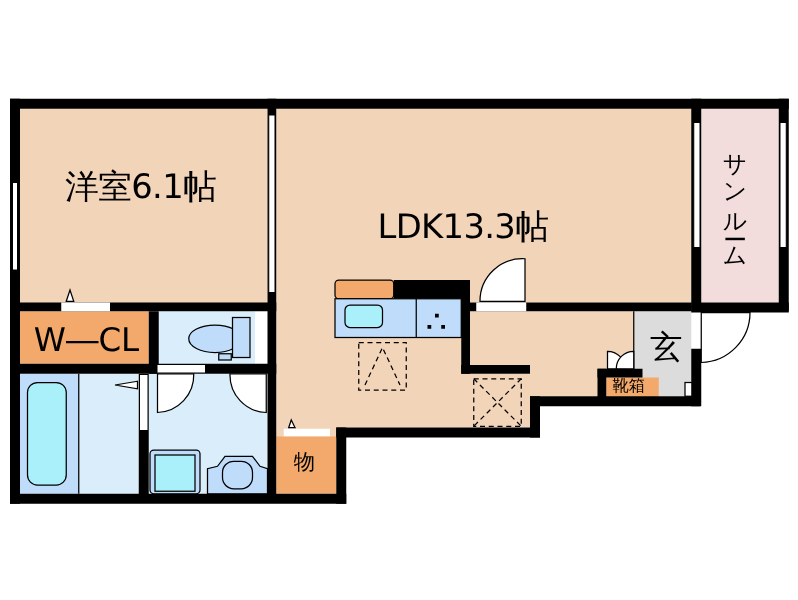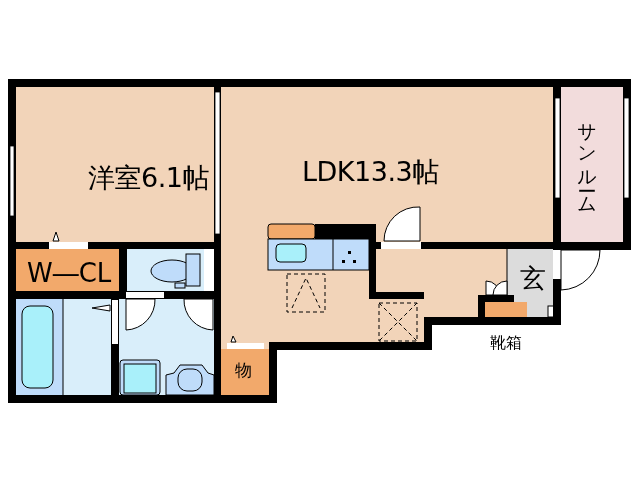--- a/index.html
+++ b/index.html
@@ -2,21 +2,21 @@
 <html><head>
 <meta charset="utf-8">
 <style>
   html, body { margin: 0; padding: 0; background: #ffffff; }
   body { width: 638px; height: 480px; position: relative; overflow: hidden; }
   #plan { position: absolute; left: 0; top: 0; width: 638px; height: 480px; }
   .lbl { position: absolute; font-family: "DejaVu Sans", sans-serif; color: #000; white-space: nowrap; line-height: 1; }
   .big { font-size: 27px; letter-spacing: -0.5px; }
   .mid { font-size: 26px; }
   .small { font-size: 17px; }
-  .tiny { font-size: 16px; margin-top: 32px; }
+  .tiny { font-size: 13px; }
   .vert { writing-mode: vertical-rl; text-orientation: upright; font-size: 19px; letter-spacing: 2px; }
 </style>
 </head>
 <body>
 
 <svg id="plan" viewBox="0 0 638 480" xmlns="http://www.w3.org/2000/svg">
 
   <g>
     <rect x="16" y="87" width="198" height="156" fill="#f2d4b9"></rect>
     <polygon points="221,87 553,87 553,242 376,242 376,299 424,299 424,342 275,342 275,349 221,349" fill="#f2d4b9"></polygon>
@@ -114,19 +114,19 @@
     <polygon points="231,342 233,336 236,342"></polygon>
     <rect x="381" y="242" width="40" height="7" stroke="none"></rect>
     <path d="M420,241 L420,207 A34,34 0 0 0 384,241 Z"></path>
     <path d="M486,295 L486,281 A14,14 0 0 1 500,295 Z"></path>
     <path d="M507,295 L507,281 A14,14 0 0 0 493,295 Z"></path>
     <rect x="554" y="251" width="6" height="26" stroke="none"></rect>
     <path d="M561,250 L600,250 A40,40 0 0 1 561,290 Z"></path>
   </g>
 </svg>
 
-<div class="lbl big" style="left:52px; top:164px;margin-left:36px;">洋室6.1帖</div>
-<div class="lbl big" style="left:302px; top:158px;">LDK13.3帖</div>
+<div class="lbl big" style="left:52px; top:136px;">洋室6.1帖</div>
+<div class="lbl big" style="left:302px; top:168px;">LDK13.3帖</div>
 <div class="lbl vert" style="left:578px; top:110px;">サンルーム</div>
 <div class="lbl mid" style="left:27px; top:260px;">W―CL</div>
 <div class="lbl small" style="left:235px; top:362px;">物</div>
 <div class="lbl mid" style="left:520px; top:265px;">玄</div>
 <div class="lbl tiny" style="left:490px; top:303px;">靴箱</div>
 
 </body></html>

